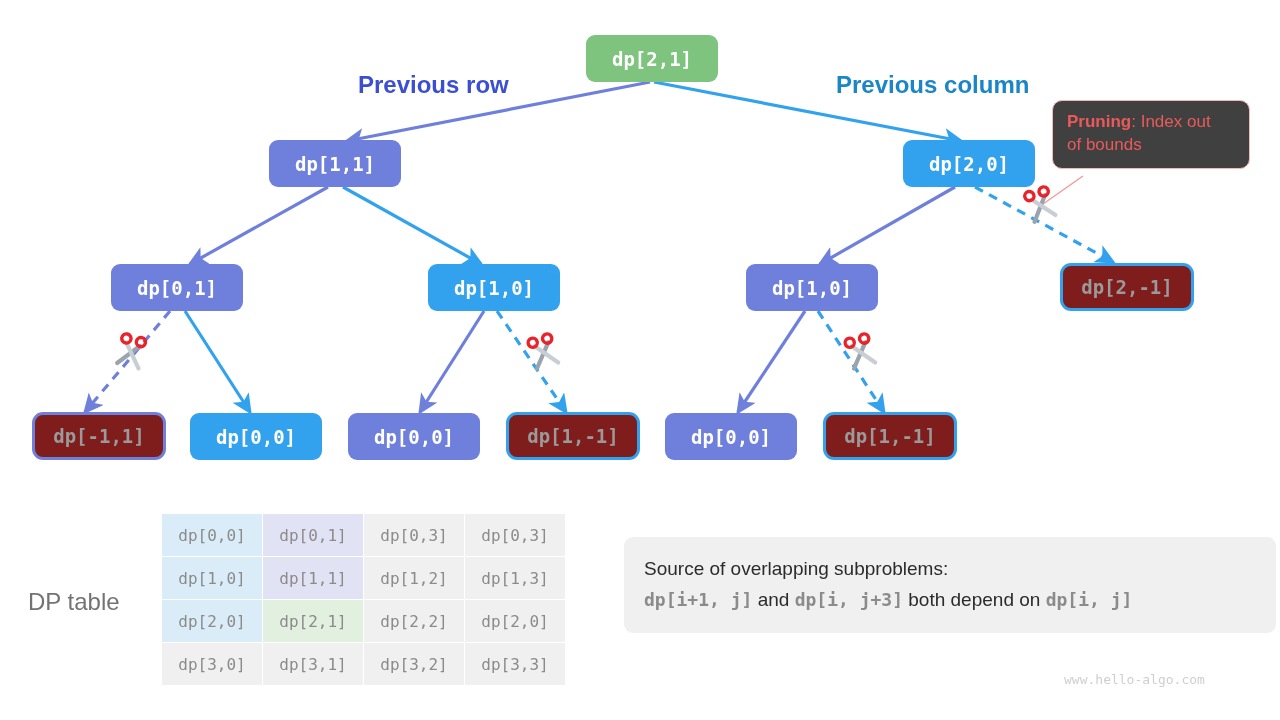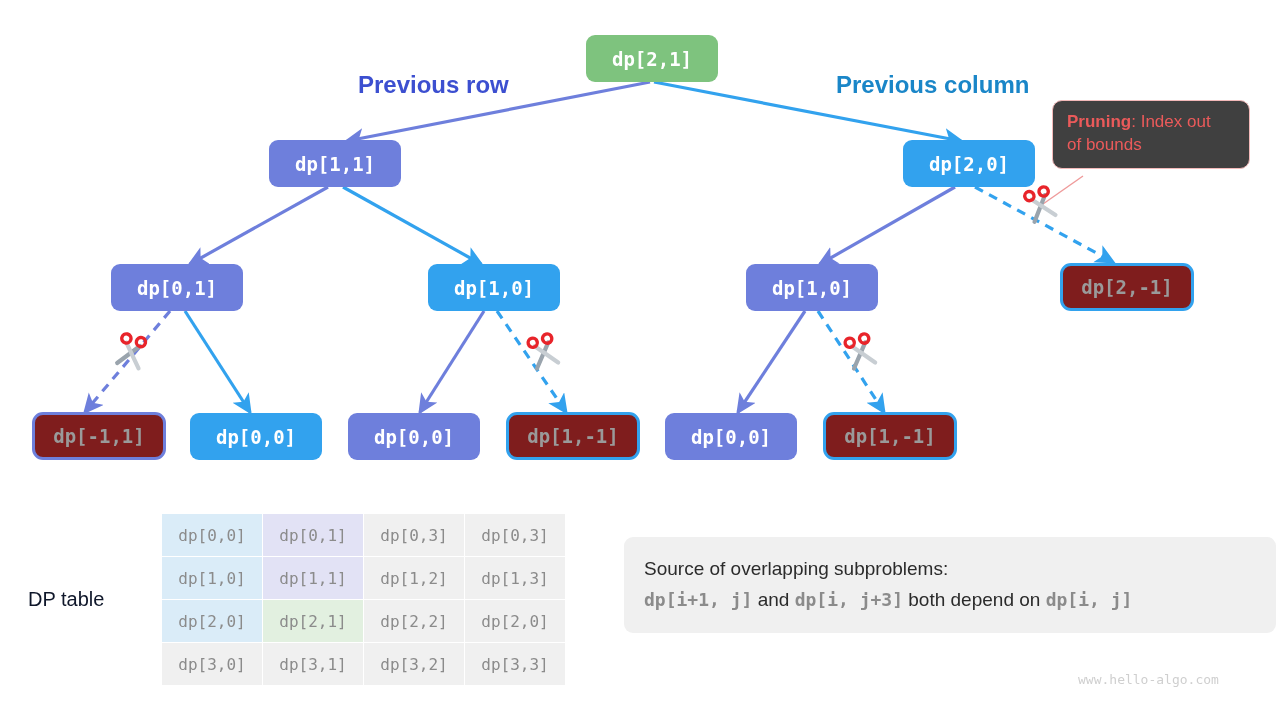--- a/index.html
+++ b/index.html
@@ -88,22 +88,22 @@
     width: 42px;
     height: 42px;
     z-index: 6;
   }
 
   
   #dp-table-label {
     position: absolute;
     left: 28px;
     top: 588px;
-    font-size: 20px;
-    color: #0f172a;
+    font-size: 24px;
+    color: #737373;
     white-space: nowrap;
   }
   #dp-table {
     position: absolute;
     left: 161px;
     top: 513px;
     border-collapse: collapse;
     font-family: "DejaVu Sans Mono", monospace;
     font-size: 16px;
     color: #8b8b8b;
@@ -147,21 +147,20 @@
 
   
   #watermark {
     position: absolute;
     left: 1064px;
     top: 672px;
     font-family: "DejaVu Sans Mono", monospace;
     font-size: 13px;
     color: #cfcfcf;
     white-space: nowrap;
-    margin-left: 14px;
   }
 </style>
 </head>
 <body>
 
 <div id="canvas">
 
   <svg id="edges" viewBox="0 0 1280 720" xmlns="http://www.w3.org/2000/svg">
     <defs>
       <marker id="ah-purple" markerWidth="7" markerHeight="7" refX="5.4" refY="3" orient="auto">

